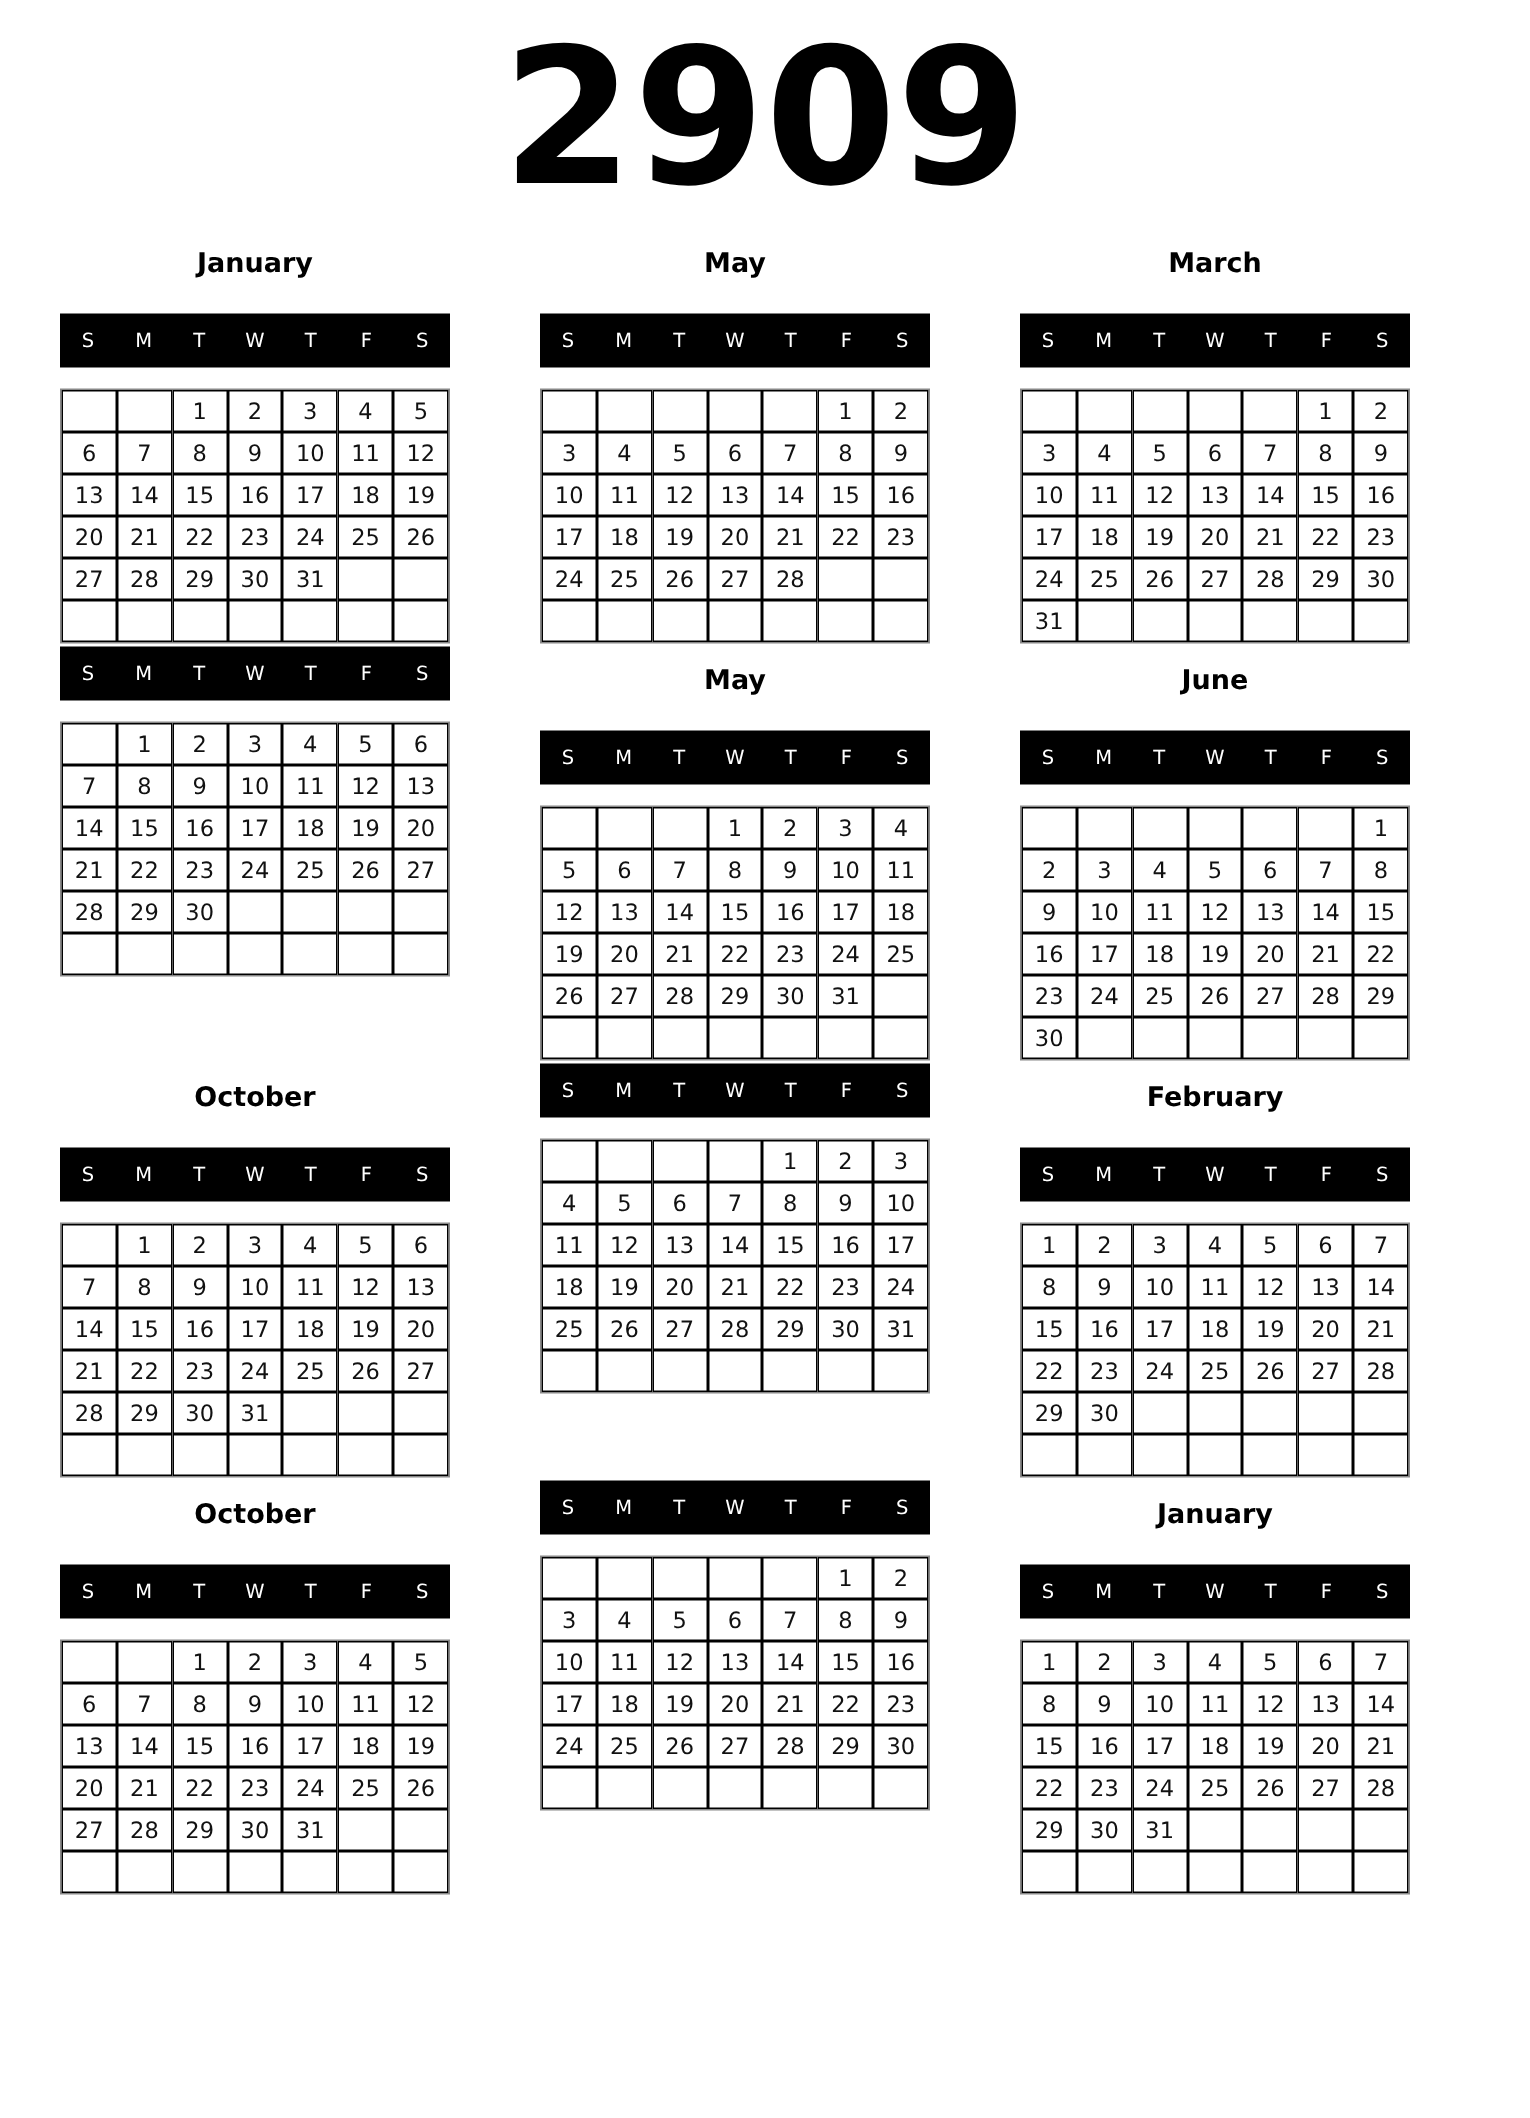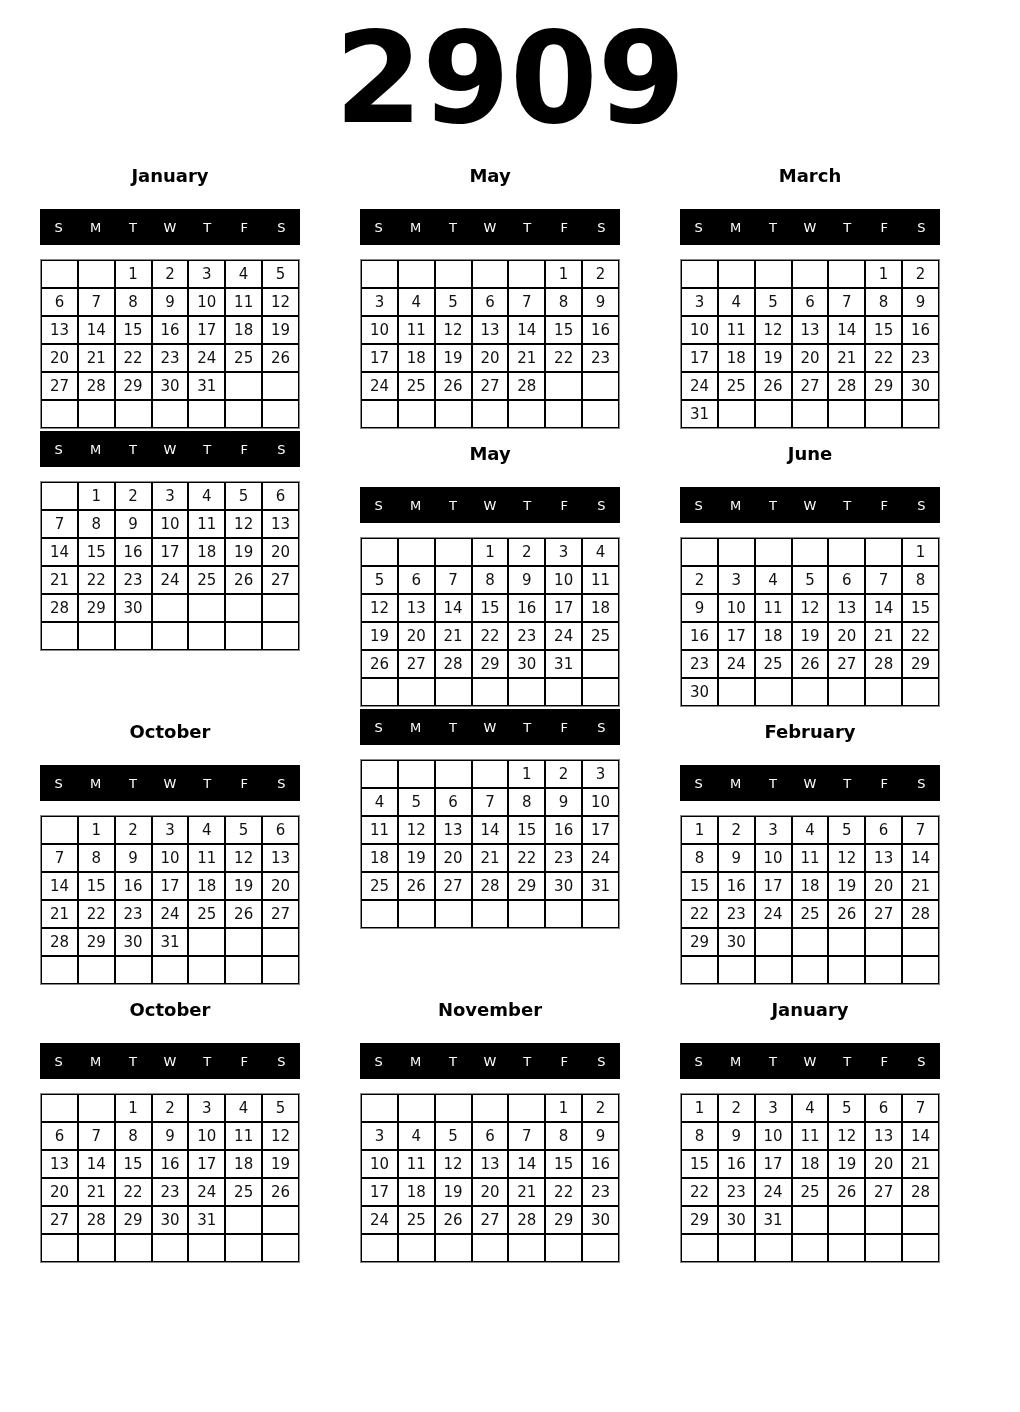--- a/index.html
+++ b/index.html
@@ -775,21 +775,20 @@
             <td></td>
             <td></td>
             <td></td>
             <td></td>
           </tr>
         </tbody>
       </table>
   </div>
 
   <div class="month">
-    <div class="month-name">November</div>
     <div class="dow-bar" style="background: rgb(0, 0, 0);">
         <span class="dow" style="color: rgb(255, 255, 255);">S</span>
         <span class="dow" style="color: rgb(255, 255, 255);">M</span>
         <span class="dow" style="color: rgb(255, 255, 255);">T</span>
         <span class="dow" style="color: rgb(255, 255, 255);">W</span>
         <span class="dow" style="color: rgb(255, 255, 255);">T</span>
         <span class="dow" style="color: rgb(255, 255, 255);">F</span>
         <span class="dow" style="color: rgb(255, 255, 255);">S</span>
       </div>
     <table class="cal">

